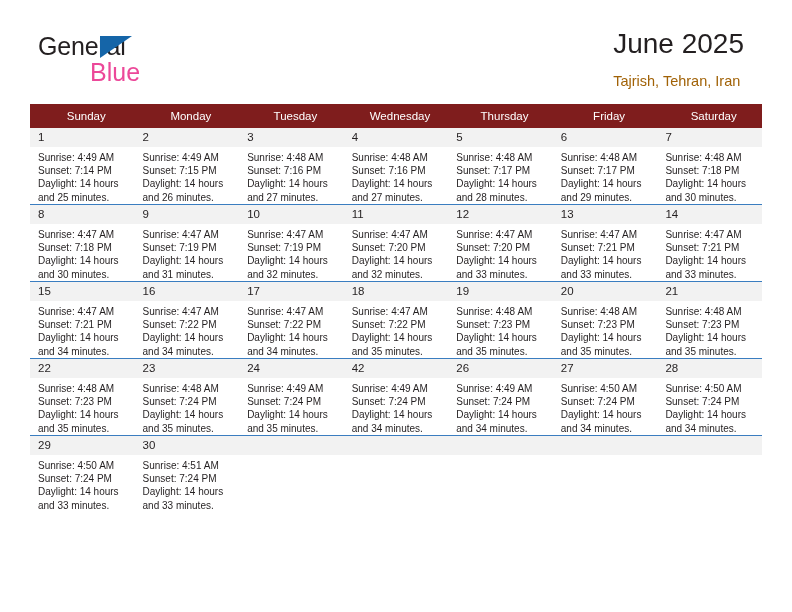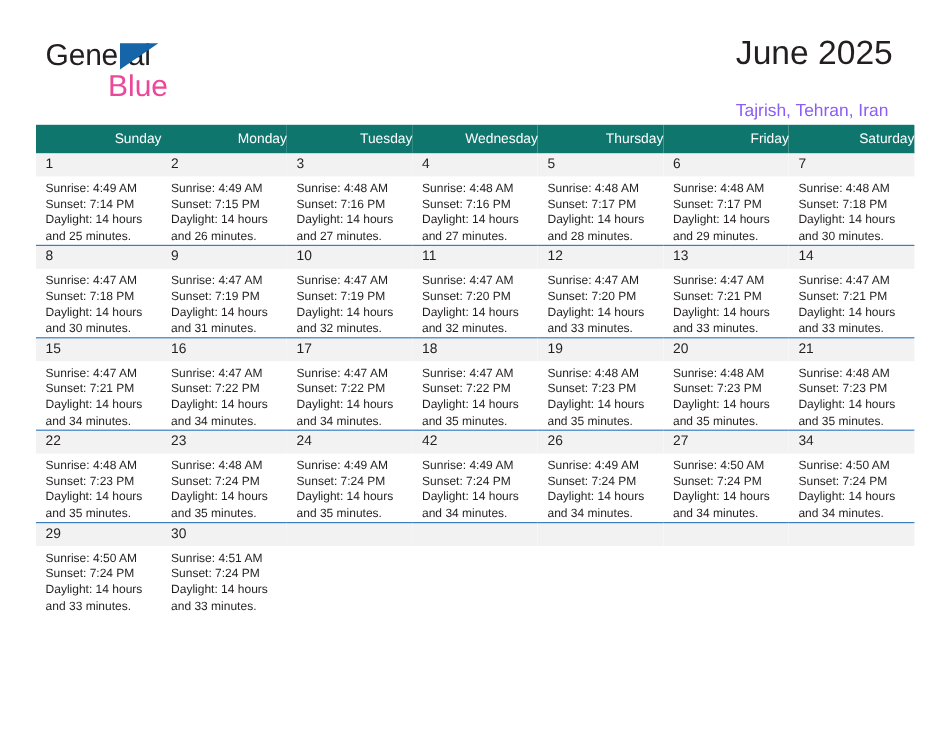--- a/index.html
+++ b/index.html
@@ -69,41 +69,41 @@
   }
   .cal-title {
     font-size: 28px;
     font-weight: normal;
     color: #231f20;
     line-height: 36px;
     white-space: nowrap;
   }
   .cal-subtitle {
     font-size: 14.5px;
-    color: #8b5cf6;
+    color: #a16207;
     line-height: 22px;
-    margin-top: 20px;
+    margin-top: 8px;
     white-space: nowrap;
   }
 
   
   .calendar {
     position: absolute;
     left: 30px;
     top: 104px;
     width: 732px;
     border-collapse: collapse;
     table-layout: fixed;
   }
   .calendar th {
-    background: #0f766e;
+    background: #7f1d1d;
     color: #ffffff;
     font-weight: normal;
     font-size: 11.5px;
-    text-align: right;
+    text-align: center;
     padding: 5px 0 5px 8px;
     height: 14px;
     border: none;
   }
   .calendar td {
     vertical-align: top;
     padding: 0;
     border: none;
     border-top: 1.4px solid #3a7dc0;
     background: #ffffff;
@@ -415,21 +415,21 @@
         <td>
           <div class="daynum">27</div>
           <div class="daylines">
             <div>Sunrise: 4:50 AM</div>
             <div>Sunset: 7:24 PM</div>
             <div>Daylight: 14 hours</div>
             <div>and 34 minutes.</div>
           </div>
         </td>
         <td>
-          <div class="daynum">34</div>
+          <div class="daynum">28</div>
           <div class="daylines">
             <div>Sunrise: 4:50 AM</div>
             <div>Sunset: 7:24 PM</div>
             <div>Daylight: 14 hours</div>
             <div>and 34 minutes.</div>
           </div>
         </td>
       </tr>
 
       <tr>

